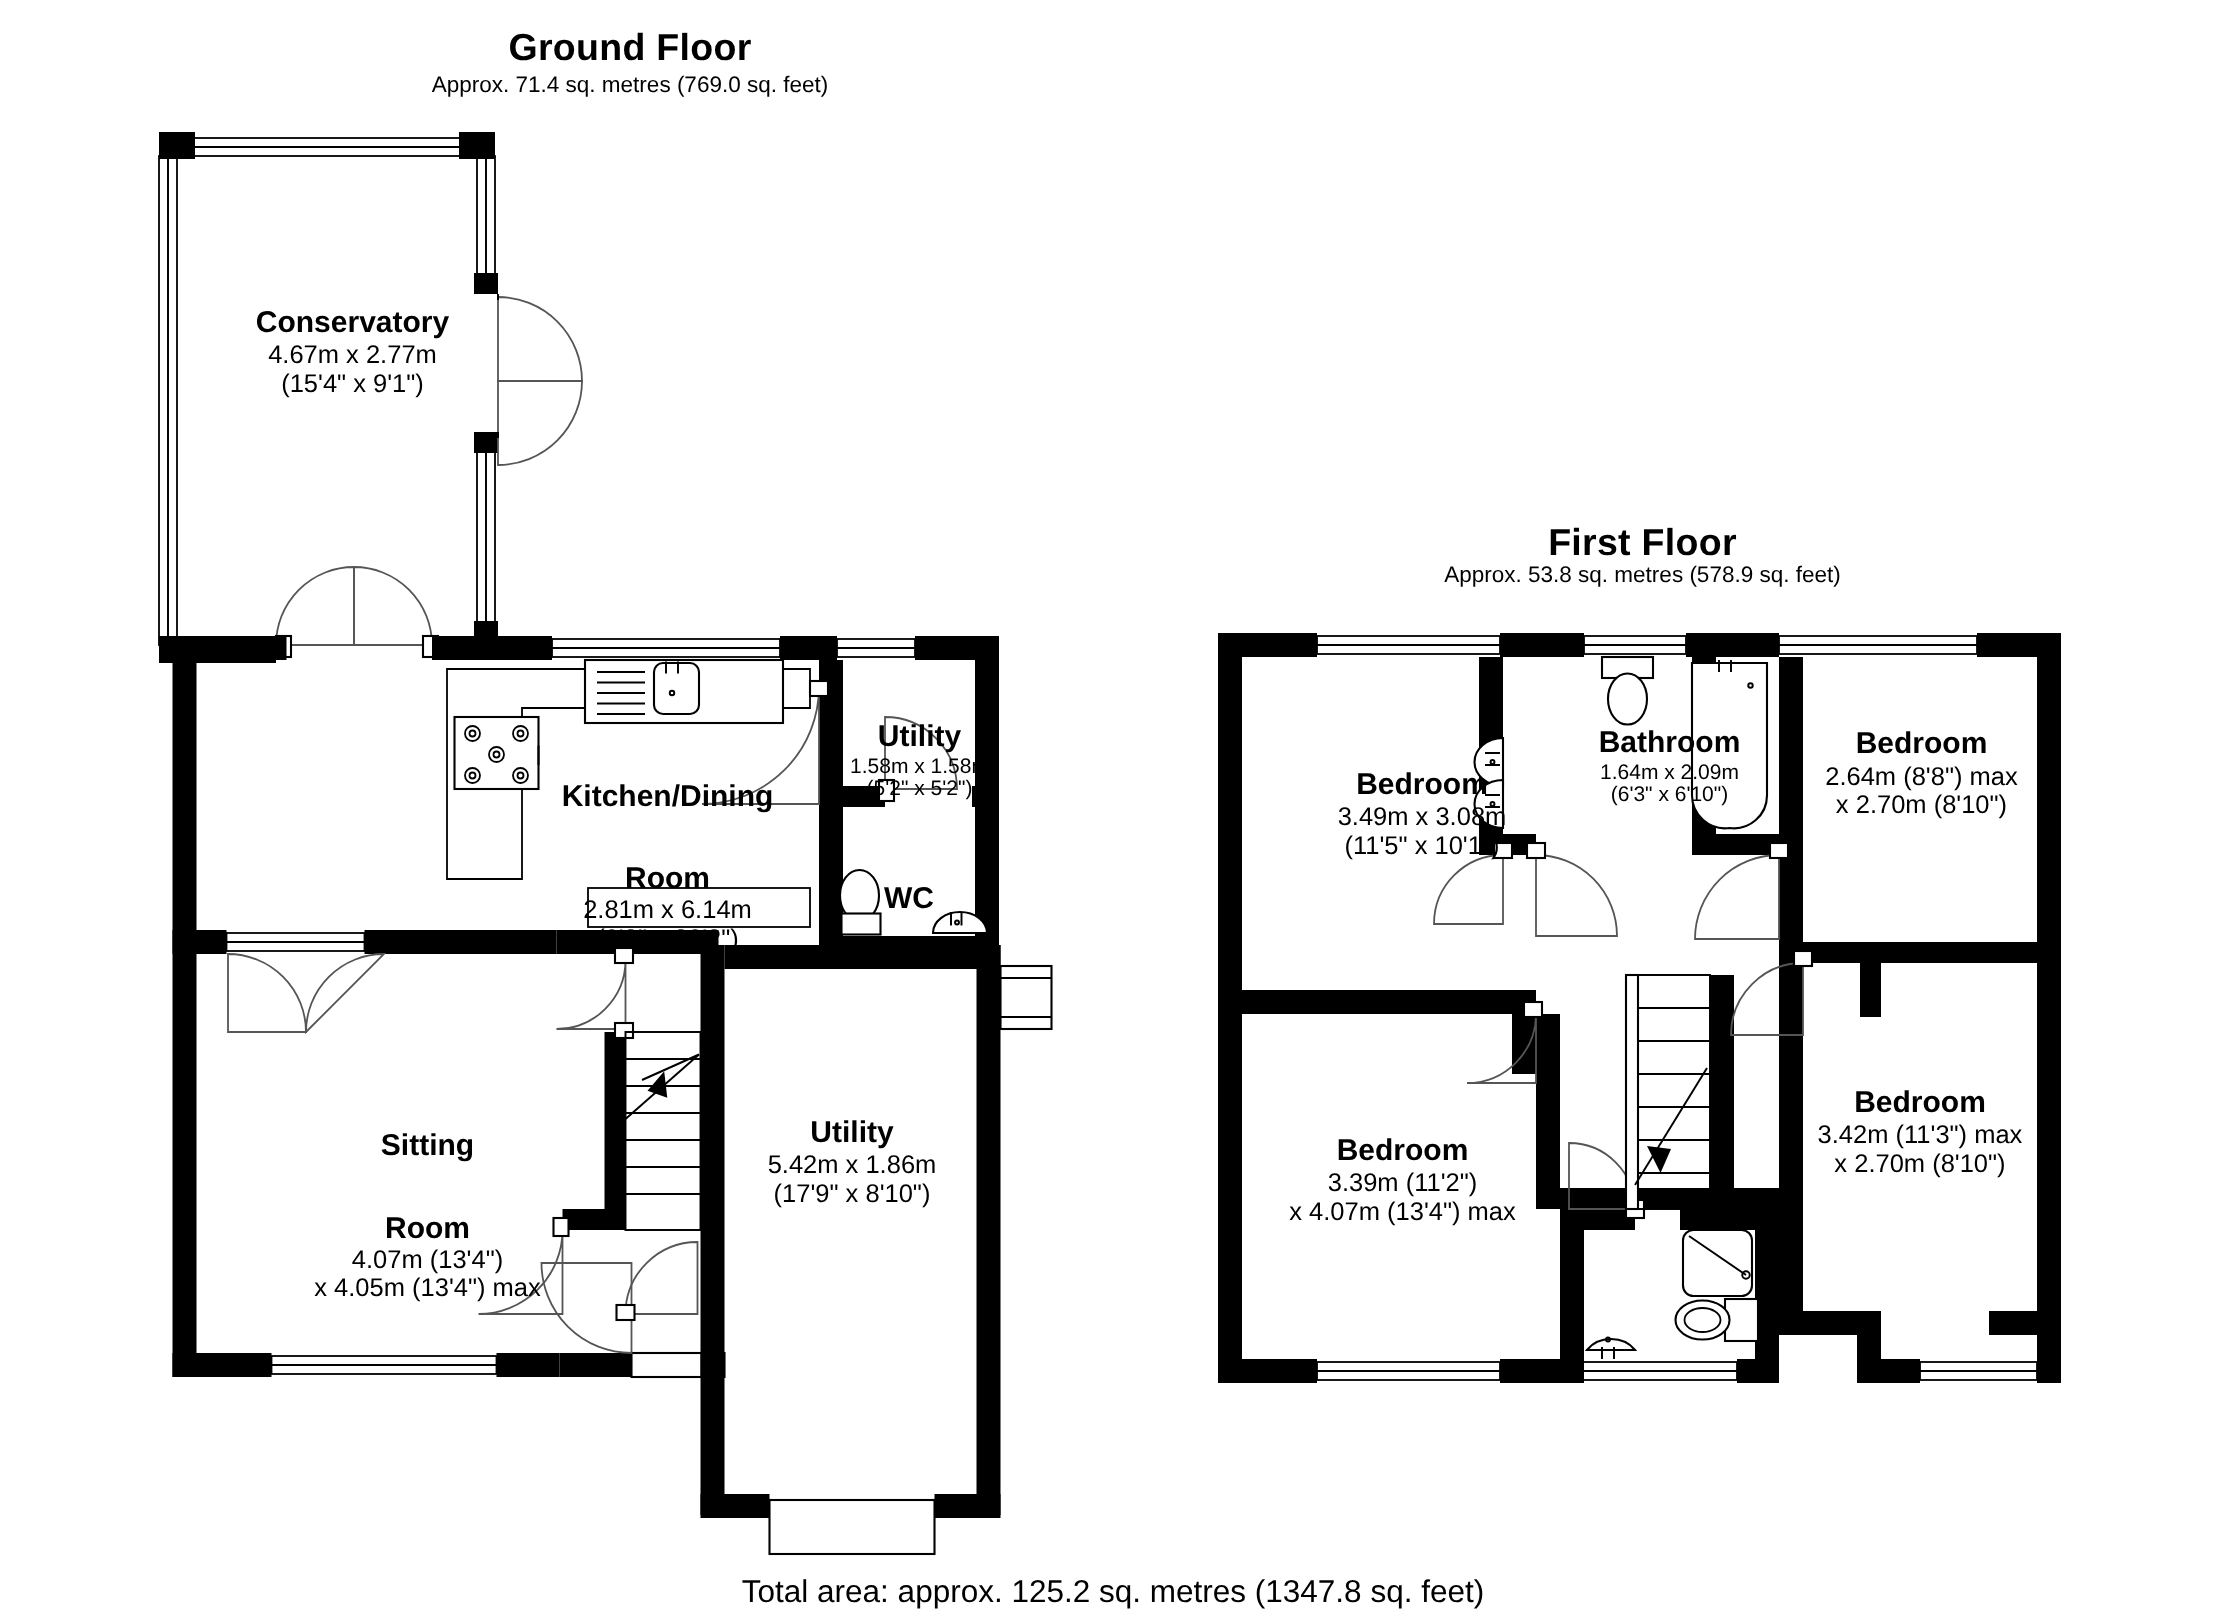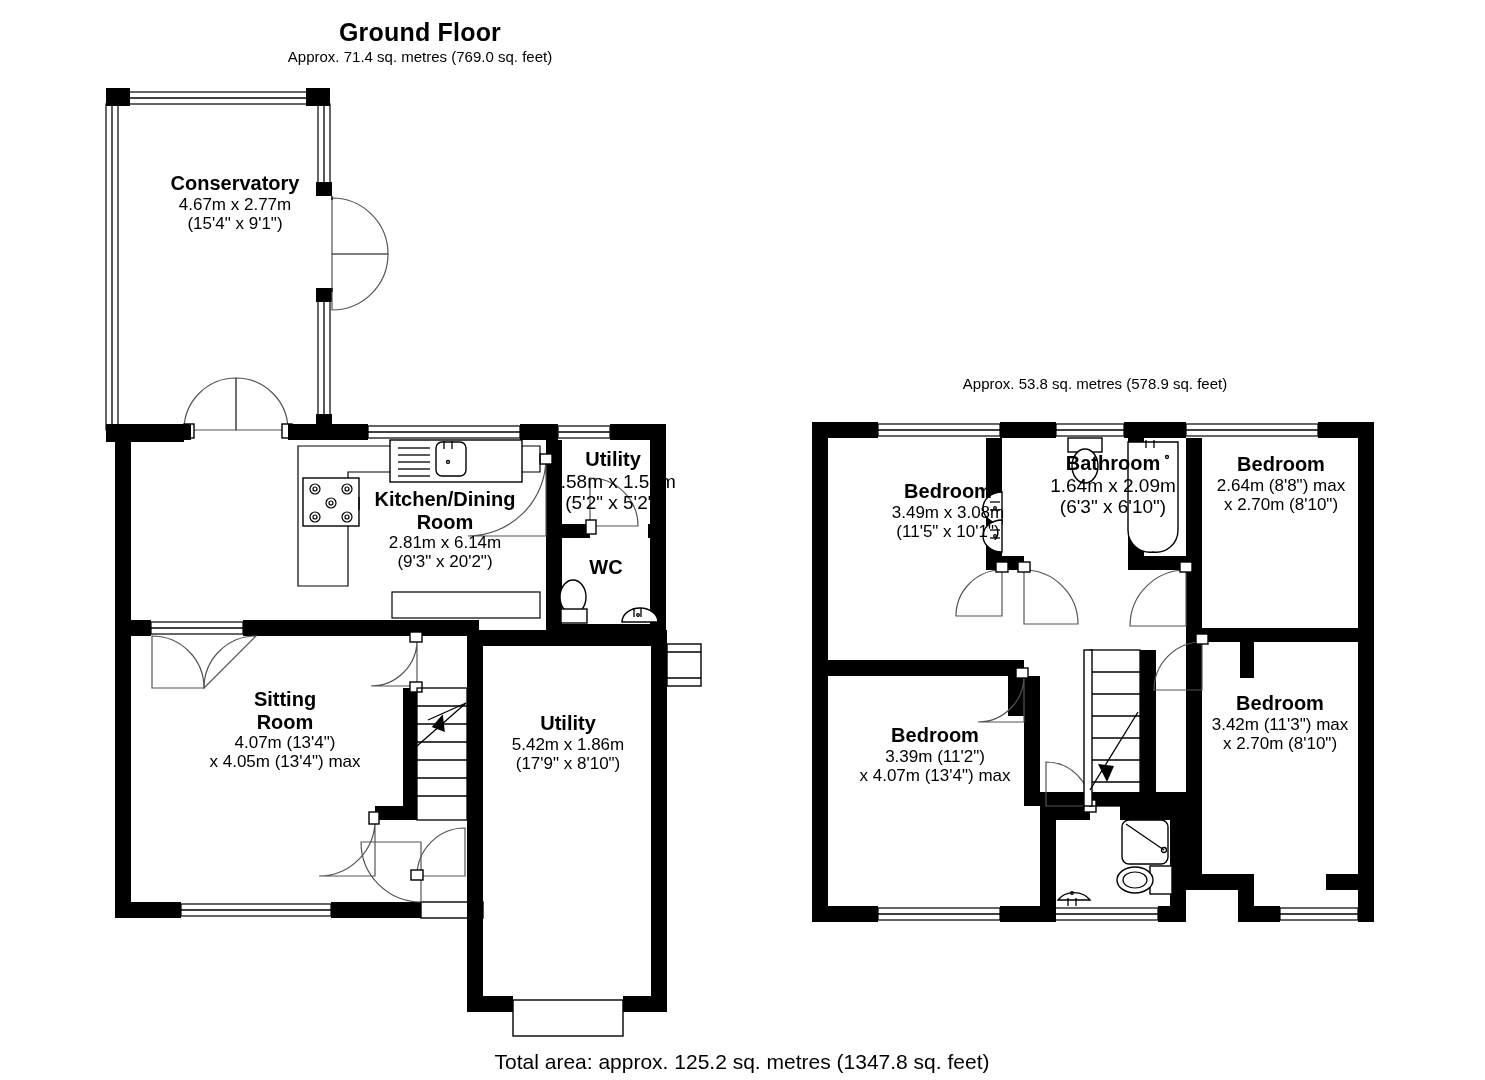--- a/index.html
+++ b/index.html
@@ -41,27 +41,28 @@
   .room-label {
     position: absolute;
     text-align: center;
     white-space: nowrap;
     line-height: 1.13;
   }
   .room-label .rl-name {
     font-weight: bold;
     font-size: 20px;
     display: block;
+    margin-top: 32px;
   }
   .room-label .rl-dim {
     font-size: 17px;
     display: block;
   }
   .room-label.small .rl-name { font-size: 20px; text-align: center; }
-  .room-label.small .rl-dim { font-size: 19px; }
+  .room-label.small .rl-dim { font-size: 14px; }
   svg.plan {
     position: absolute;
     left: 0;
     top: 0;
     width: 1485px;
     height: 1080px;
   }
   .wall { fill: #000000; }
   .thin { fill: none; stroke: #000000; stroke-width: 1.3; }
   .swing { fill: none; stroke: #555555; stroke-width: 1.2; }
@@ -70,20 +71,21 @@
   .glass { fill: #ffffff; stroke: #000000; stroke-width: 1.2; }
 </style>
 </head>
 <body>
 
 <div id="page">
 
   <div class="floor-title" style="left:260px; top:18px; width:320px;">Ground Floor</div>
   <div class="floor-sub" style="left:240px; top:48px; width:360px;">Approx. 71.4 sq. metres (769.0 sq. feet)</div>
 
+  <div class="floor-title" style="left:970px; top:348px; width:250px;">First Floor</div>
   <div class="floor-sub" style="left:940px; top:375px; width:310px;">Approx. 53.8 sq. metres (578.9 sq. feet)</div>
 
   <div class="total-area" style="left:442px; top:1050px; width:600px;">Total area: approx. 125.2 sq. metres (1347.8 sq. feet)</div>
 
   <svg class="plan" viewBox="0 0 1485 1080">
 
     <g>
 
       <g>
 
@@ -407,21 +409,21 @@
   <div class="room-label small" style="left:528px; top:448px; width:170px;">
     <span class="rl-name">Utility</span>
     <span class="rl-dim">1.58m x 1.58m</span>
     <span class="rl-dim">(5'2" x 5'2")</span>
   </div>
 
   <div class="room-label" style="left:556px; top:556px; width:100px;">
     <span class="rl-name">WC</span>
   </div>
 
-  <div class="room-label" style="left:155px; top:688px; width:260px;">
+  <div class="room-label" style="left:155px; top:721px; width:260px;">
     <span class="rl-name">Sitting</span>
     <span class="rl-name">Room</span>
     <span class="rl-dim">4.07m (13'4")</span>
     <span class="rl-dim">x 4.05m (13'4") max</span>
   </div>
 
   <div class="room-label" style="left:488px; top:712px; width:160px;">
     <span class="rl-name">Utility</span>
     <span class="rl-dim">5.42m x 1.86m</span>
     <span class="rl-dim">(17'9" x 8'10")</span>

